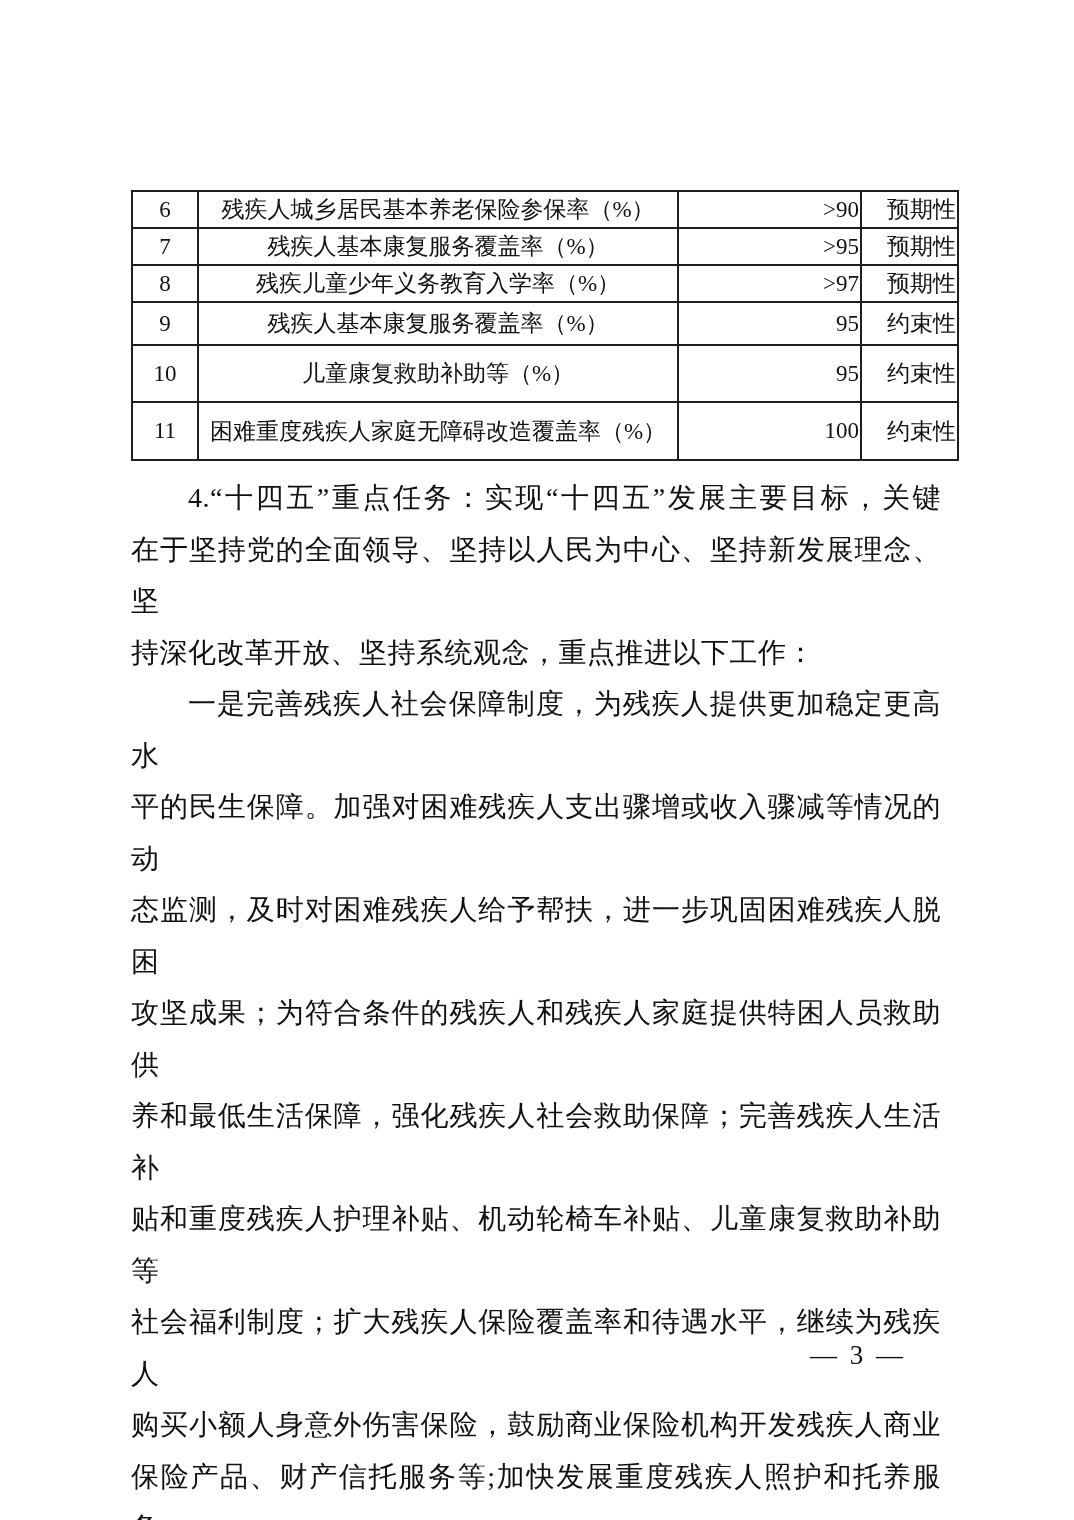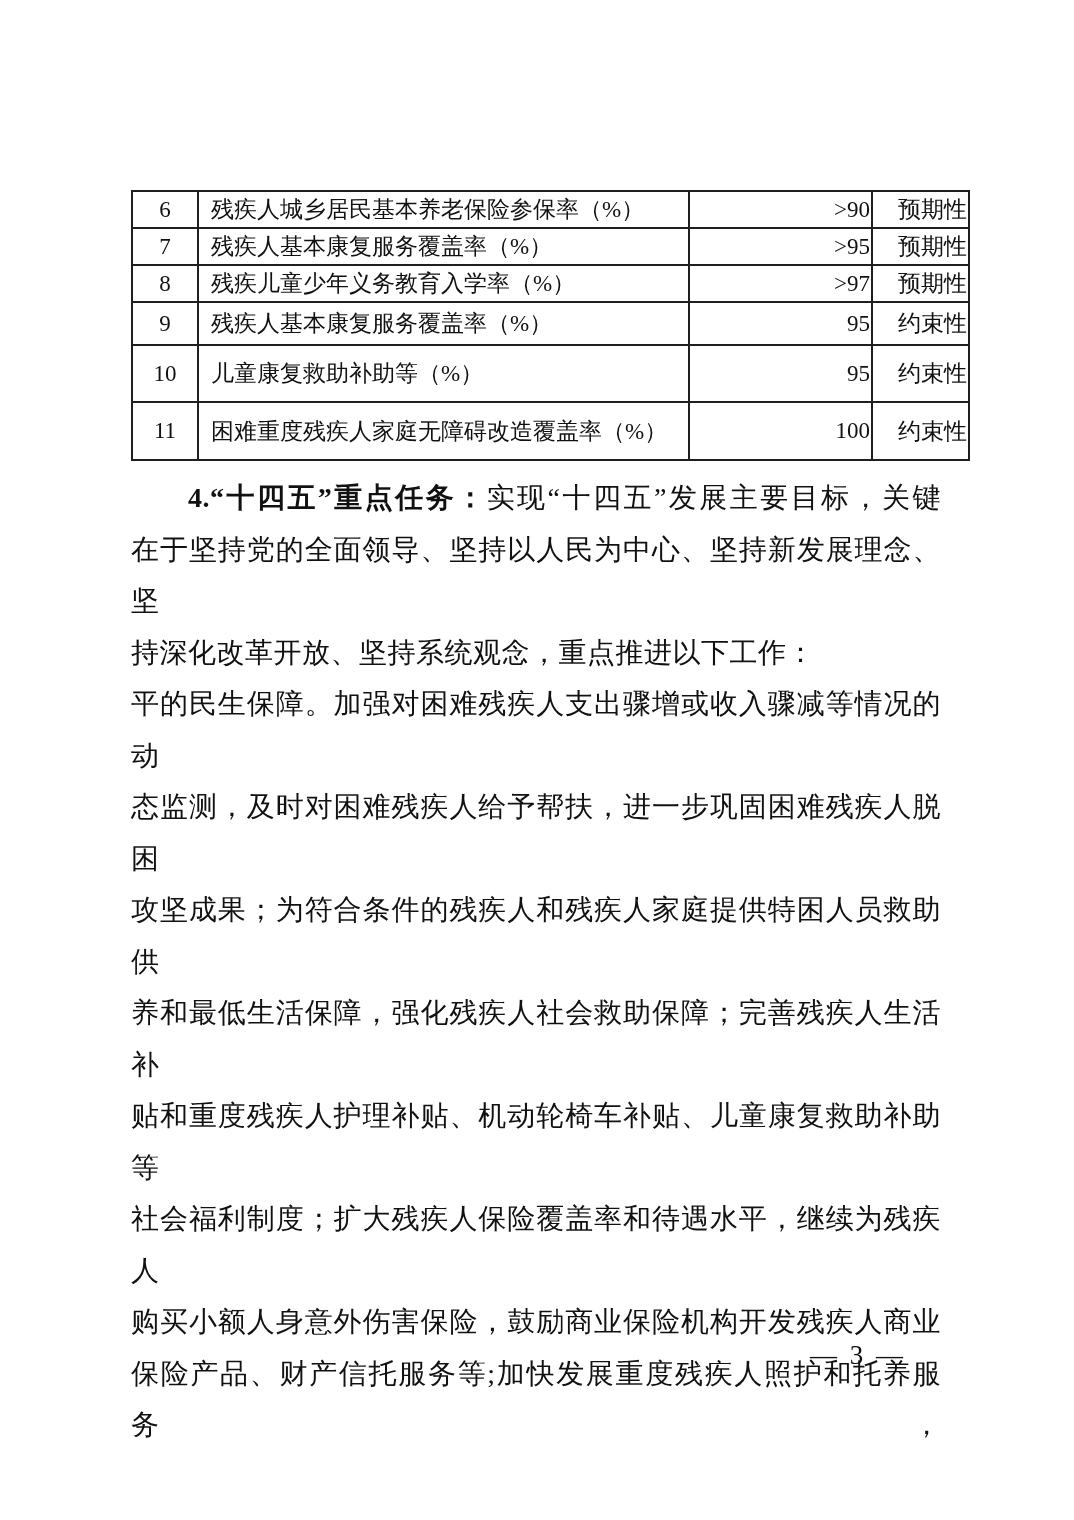--- a/index.html
+++ b/index.html
@@ -30,21 +30,21 @@
     width: 810px;
   }
   table.indicators td {
     border: 2px solid #1f1f1f;
     vertical-align: middle;
     white-space: nowrap;
     overflow: hidden;
     font-size: 23px;
   }
   td.c-num   { width: 62px;  text-align: center; font-size: 26px; }
-  td.c-ind   { width: 476px; text-align: left; padding-left: 12px; }
+  td.c-ind   { width: 476px; text-align: center; padding-left: 1px; }
   td.c-val   { width: 179px; text-align: right; font-size: 26px; }
   td.c-type  { width: 93px;  text-align: right; }
   table.indicators tr:nth-child(1) td,
   table.indicators tr:nth-child(2) td,
   table.indicators tr:nth-child(3) td { height: 33px; }
   table.indicators tr:nth-child(4) td { height: 39px; }
   table.indicators tr:nth-child(5) td { height: 53px; margin-top: 20px; }
   table.indicators tr:nth-child(6) td { height: 54px; }
 
   
@@ -55,21 +55,21 @@
   .para-line {
     font-size: 28px;
     line-height: 51.5px;
     text-align: justify;
     text-justify: inter-character;
     letter-spacing: 0.5px;
   }
   .para-line.fill { text-align-last: justify; }
   .para-line.last { text-align-last: left; }
   .para-line.indent { text-indent: 57px; }
-  .bold { font-weight: 700; }
+  .bold { font-weight: 400; }
 
   
   .page-number {
     position: absolute;
     top: 1340px;
     right: 168px;
     font-size: 27px;
     letter-spacing: 3px;
   }
 </style>
@@ -118,20 +118,21 @@
           </tr>
         </tbody>
     </table>
     <div class="body-text">
         <div>
           <div class="para-line fill indent"><span class="bold">4.“十四五”重点任务：</span><span>实现“十四五”发展主要目标，关键</span></div>
           <div class="para-line fill"><span>在于坚持党的全面领导、坚持以人民为中心、坚持新发展理念、坚</span></div>
           <div class="para-line last"><span>持深化改革开放、坚持系统观念，重点推进以下工作：</span></div>
         </div>
         <div>
+          <div class="para-line fill indent"><span class="bold">一是</span><span>完善残疾人社会保障制度，为残疾人提供更加稳定更高水</span></div>
           <div class="para-line fill"><span>平的民生保障。加强对困难残疾人支出骤增或收入骤减等情况的动</span></div>
           <div class="para-line fill"><span>态监测，及时对困难残疾人给予帮扶，进一步巩固困难残疾人脱困</span></div>
           <div class="para-line fill"><span>攻坚成果；为符合条件的残疾人和残疾人家庭提供特困人员救助供</span></div>
           <div class="para-line fill"><span>养和最低生活保障，强化残疾人社会救助保障；完善残疾人生活补</span></div>
           <div class="para-line fill"><span>贴和重度残疾人护理补贴、机动轮椅车补贴、儿童康复救助补助等</span></div>
           <div class="para-line fill"><span>社会福利制度；扩大残疾人保险覆盖率和待遇水平，继续为残疾人</span></div>
           <div class="para-line fill"><span>购买小额人身意外伤害保险，鼓励商业保险机构开发残疾人商业</span></div>
           <div class="para-line fill"><span>保险产品、财产信托服务等;加快发展重度残疾人照护和托养服务，</span></div>
         </div>
       </div>

